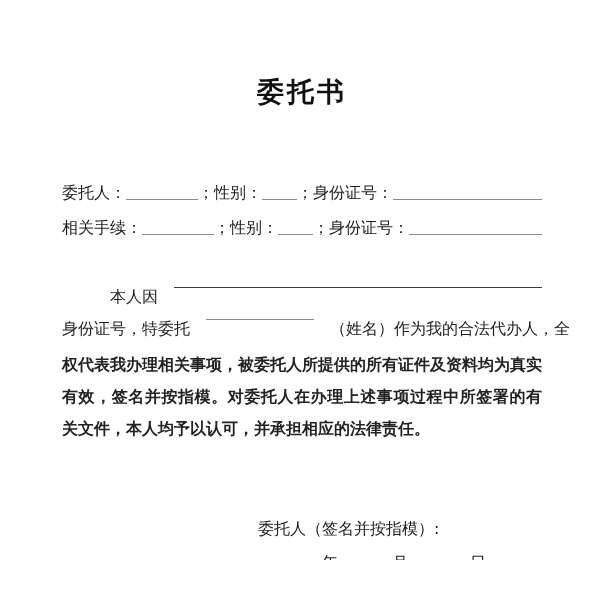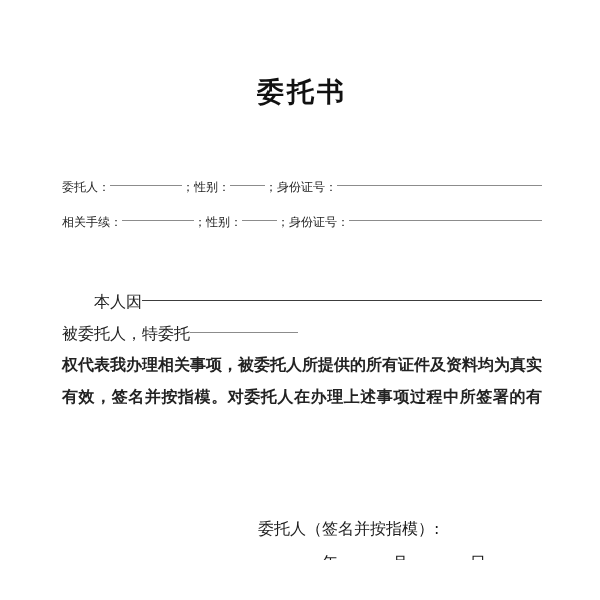--- a/index.html
+++ b/index.html
@@ -28,23 +28,23 @@
     font-weight: 600;
     letter-spacing: 3px;
     line-height: 31px;
     color: #111111;
   }
   .party-section {
     margin-top: 62px;
   }
   .party-line {
     display: flex;
-    align-items: center;
+    align-items: flex-end;
     height: 35px;
-    font-size: 12px;
+    font-size: 16px;
   }
   .party-line .txt {
     line-height: 22px;
     white-space: nowrap;
     flex: 0 0 auto;
   }
   .blank {
     display: inline-block;
     border-bottom: 1px solid #8c8c8c;
     height: 2px;
@@ -59,22 +59,23 @@
   }
   .w-name   { width: 72px; }
   .w-gender { width: 35px; }
   .body-section {
     margin-top: 46px;
     font-size: 16px;
     color: #222222;
   }
   .body-line {
     display: flex;
-    align-items: center;
+    align-items: flex-start;
     height: 32px;
+    gap: 16px;
   }
   .body-line .txt {
     line-height: 23px;
     white-space: nowrap;
     flex: 0 0 auto;
   }
   .body-line .indent {
     width: 32px;
     flex: 0 0 auto;
   }
@@ -148,25 +149,27 @@
       </div>
     </div>
 
     <div class="body-section">
       <div class="body-line">
         <span class="indent"></span>
         <span class="txt">本人因</span>
         <span class="blank dark grow"></span>
       </div>
       <div class="body-line">
-        <span class="txt">被委托人，特委托</span>
+        <span class="txt">身份证号，特委托</span>
         <span class="blank w-agent-name"></span>
+        <span class="txt">（姓名）作为我的合法代办人，全</span>
       </div>
       <div class="body-line plain">权代表我办理相关事项，被委托人所提供的所有证件及资料均为真实</div>
       <div class="body-line plain">有效，签名并按指模。对委托人在办理上述事项过程中所签署的有</div>
+      <div class="body-line plain last">关文件，本人均予以认可，并承担相应的法律责任。</div>
     </div>
 
   </div>
 
   <div class="sig-line">委托人（签名并按指模）:</div>
 
   <div class="date-row">
     <span class="date-year">年</span>
     <span class="date-month">月</span>
     <span class="date-day">日</span>

